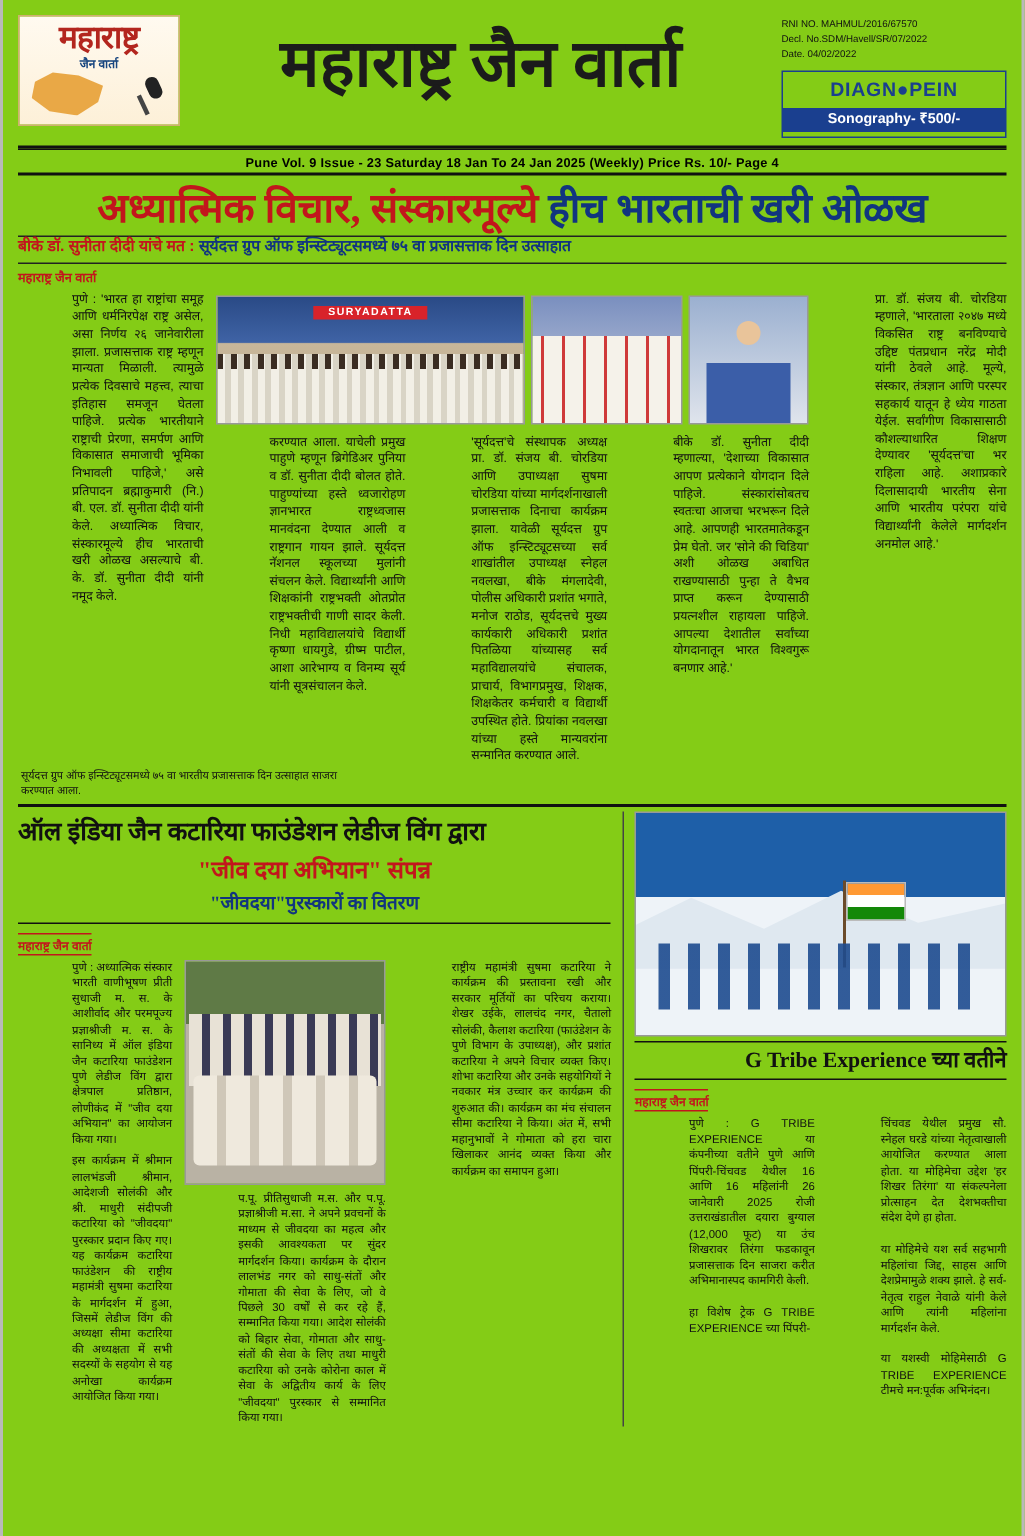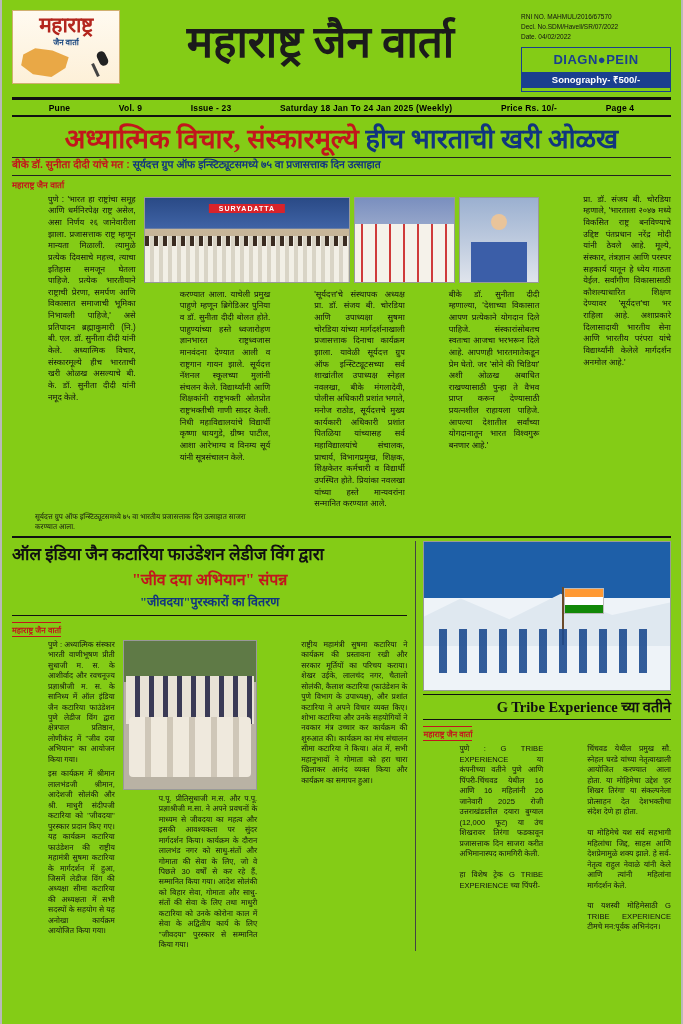--- a/index.html
+++ b/index.html
@@ -131,21 +131,21 @@
   .rule-thick { border-top: 2px solid #111; margin-top: 3px; }
   .issue-bar {
     border-top: 1px solid #111;
     border-bottom: 2px solid #111;
     text-align: center;
     font-size: 8.5px;
     font-weight: bold;
     padding: 2.5px 0;
     letter-spacing: .2px;
   }
-  .issue-bar span { margin: 0 23px; }
+  .issue-bar span { margin: 0 0; }
 
   
   .headline-1 {
     text-align: center;
     font-family: "Liberation Serif", serif;
     font-size: 27px;
     font-weight: bold;
     line-height: 1.15;
     padding: 7px 0 2px;
   }
@@ -235,21 +235,20 @@
   .ph-speaker .head {
     position: absolute; left: 50%; top: 16px; transform: translateX(-50%);
     width: 16px; height: 16px; border-radius: 50%; background: #e9c49a;
   }
   .photo-caption {
     font-size: 7.2px;
     line-height: 1.35;
     text-align: center;
     color: #111;
     padding: 2px 2px 0;
-    margin-left: 21px;
   }
 
   
   .sec2-head {
     font-family: "Liberation Serif", serif;
     font-weight: bold;
     font-size: 17px;
     line-height: 1.2;
     color: #111;
     padding-top: 4px;
@@ -428,21 +427,21 @@
     <div class="left-block">
       <div class="sec2-head">ऑल इंडिया जैन कटारिया फाउंडेशन लेडीज विंग द्वारा</div>
       <div class="sec2-sub">"जीव दया अभियान" संपन्न</div>
       <div class="sec2-sub2">"जीवदया"पुरस्कारों का वितरण</div>
       <div class="sep-thin"></div>
       <div style="text-align:left;">
         <span class="tiny-byline">महाराष्ट्र जैन वार्ता</span>
       </div>
       <div class="cols-2">
         <div class="col" style="flex:0 0 26%;">
-          <div class="body-text small">पुणे : अध्यात्मिक संस्कार भारती वाणीभूषण प्रीती सुधाजी म. स. के आशीर्वाद और रवचनूज्य प्रज्ञाश्रीजी म. स. के सानिध्य में ऑल इंडिया जैन कटारिया फाउंडेशन पुणे लेडीज विंग द्वारा क्षेत्रपाल प्रतिष्ठान, लोणीकंद में "जीव दया अभियान" का आयोजन किया गया।</div>
+          <div class="body-text small">पुणे : अध्यात्मिक संस्कार भारती वाणीभूषण प्रीती सुधाजी म. स. के आशीर्वाद और परमपूज्य प्रज्ञाश्रीजी म. स. के सानिध्य में ऑल इंडिया जैन कटारिया फाउंडेशन पुणे लेडीज विंग द्वारा क्षेत्रपाल प्रतिष्ठान, लोणीकंद में "जीव दया अभियान" का आयोजन किया गया।</div>
           <div style="height:4px"></div>
           <div class="body-text small">इस कार्यक्रम में श्रीमान लालभंडजी श्रीमान, आदेशजी सोलंकी और श्री. माधुरी संदीपजी कटारिया को "जीवदया" पुरस्कार प्रदान किए गए। यह कार्यक्रम कटारिया फाउंडेशन की राष्ट्रीय महामंत्री सुषमा कटारिया के मार्गदर्शन में हुआ, जिसमें लेडीज विंग की अध्यक्षा सीमा कटारिया की अध्यक्षता में सभी सदस्यों के सहयोग से यह अनोखा कार्यक्रम आयोजित किया गया।</div>
         </div>
         <div class="col" style="flex:0 0 34%;">
           <div class="ph-cows">
             <div class="menrow"></div>
             <div class="herd"></div>
           </div>
           <div style="height:4px"></div>
           <div class="body-text small">प.पू. प्रीतिसुधाजी म.स. और प.पू. प्रज्ञाश्रीजी म.सा. ने अपने प्रवचनों के माध्यम से जीवदया का महत्व और इसकी आवश्यकता पर सुंदर मार्गदर्शन किया। कार्यक्रम के दौरान लालभंड नगर को साधु-संतों और गोमाता की सेवा के लिए, जो वे पिछले 30 वर्षों से कर रहे हैं, सम्मानित किया गया। आदेश सोलंकी को बिहार सेवा, गोमाता और साधु-संतों की सेवा के लिए तथा माधुरी कटारिया को उनके कोरोना काल में सेवा के अद्वितीय कार्य के लिए "जीवदया" पुरस्कार से सम्मानित किया गया।</div>

